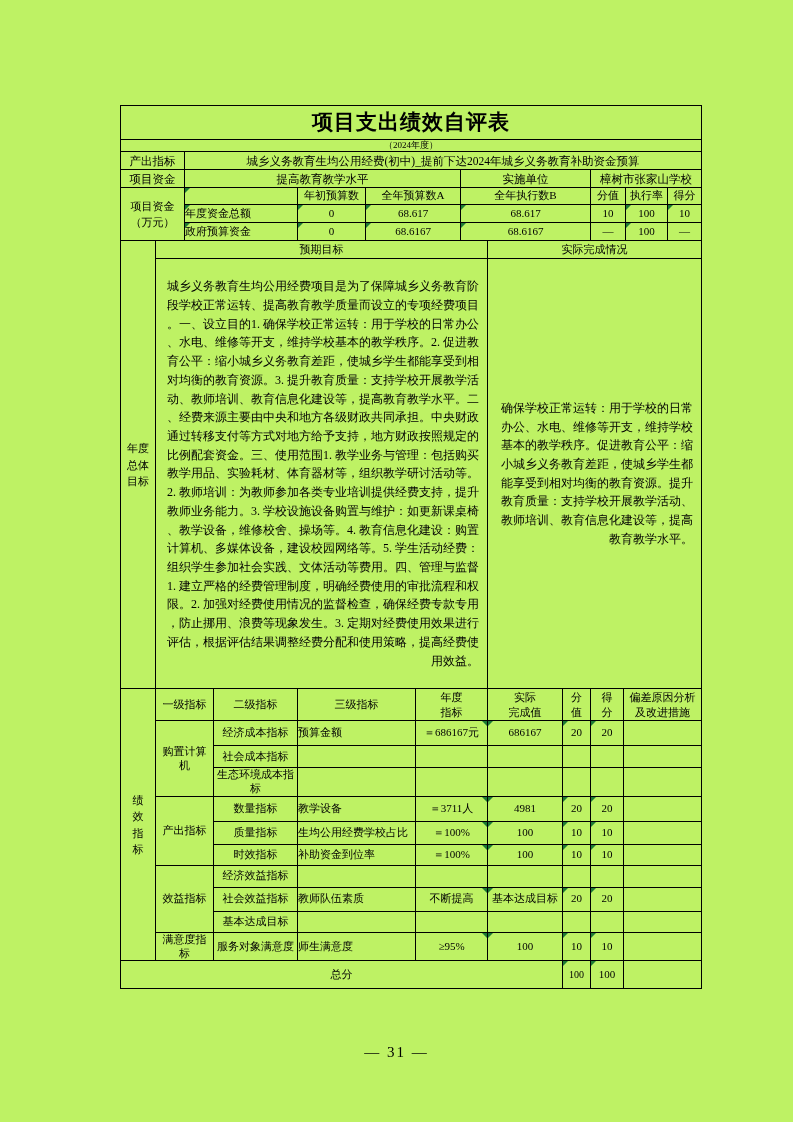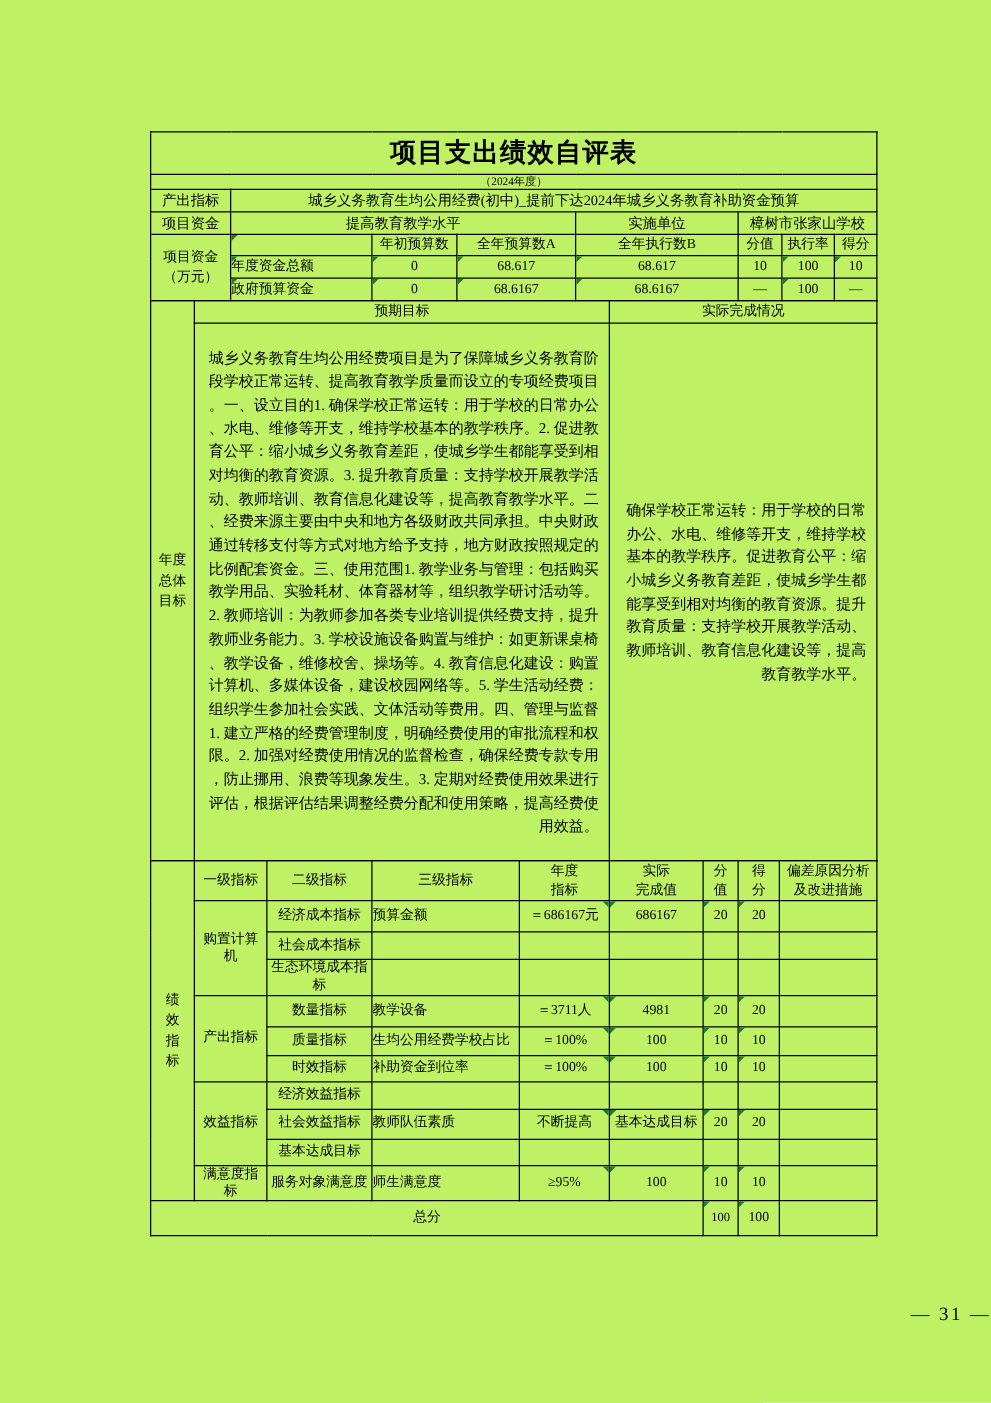--- a/index.html
+++ b/index.html
@@ -18,21 +18,21 @@
   .num{font-family:"Liberation Serif","DejaVu Serif",serif;}
   .para{font-size:12px;line-height:1.56;text-align:right;line-break:anywhere;
         padding:6px 8px;vertical-align:middle;}
   .side{font-size:11px;line-height:1.5;}
   .hdr2{line-height:1.3;}
   
   .tri::before{content:"";position:absolute;top:0;left:0;width:0;height:0;
      border-top:5px solid #1e7b34;border-right:5px solid transparent;}
   .tri-r::after{content:"";position:absolute;top:0;right:0;width:0;height:0;
      border-top:5px solid #1e7b34;border-left:5px solid transparent;}
-  .pagenum{position:absolute;left:0;width:100%;top:1044px;text-align:right;
+  .pagenum{position:absolute;left:0;width:100%;top:1044px;text-align:center;
      font-size:15px;letter-spacing:2px;}
 </style>
 </head>
 <body>
 
 <div class="page">
   <div class="doc">
 
     <table class="tblA">
       <colgroup>

